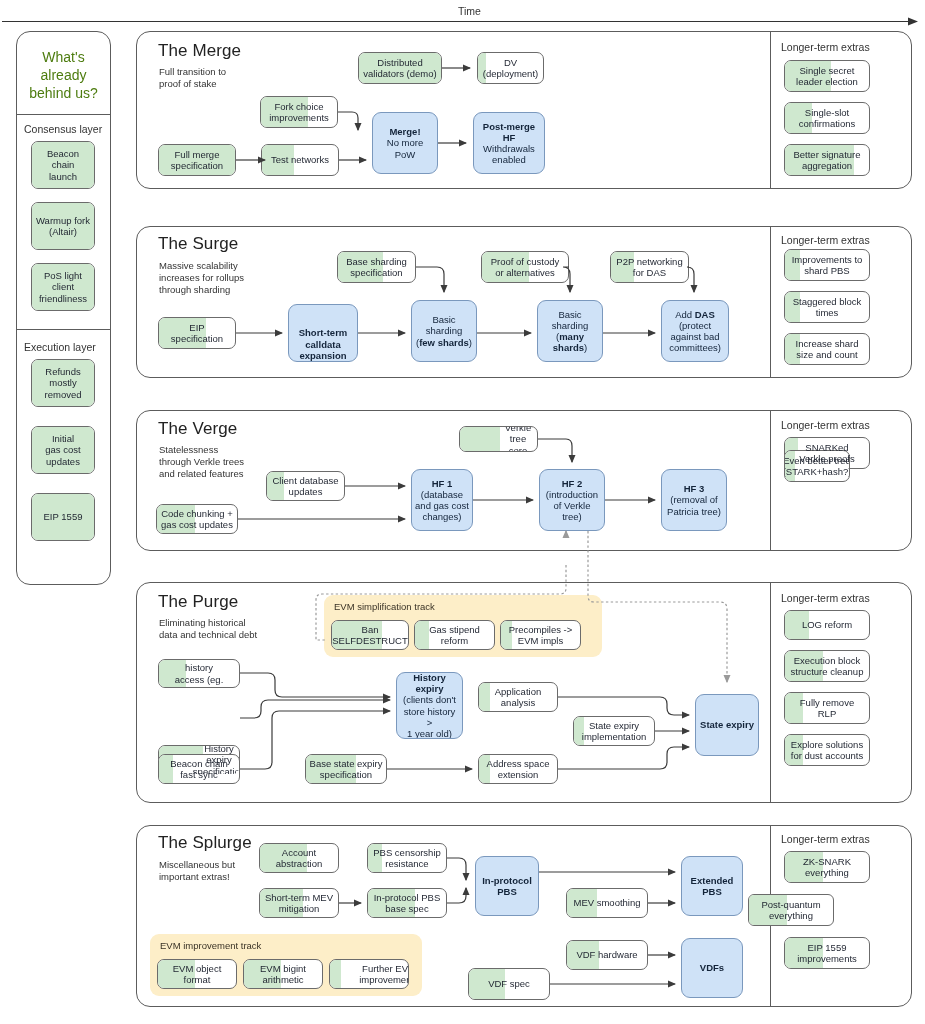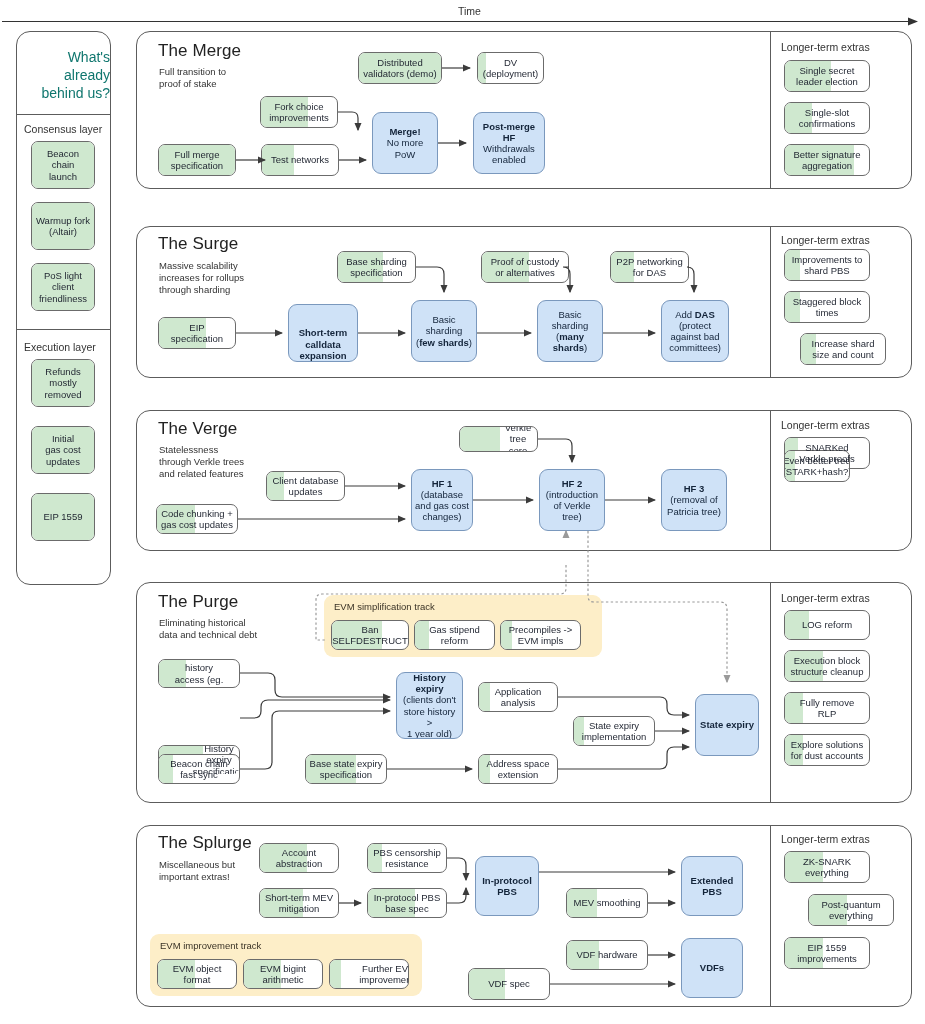--- a/index.html
+++ b/index.html
@@ -22,21 +22,21 @@
   .node .txt{position:relative;z-index:2;line-height:1.18;padding:0 3px;
              font-size:9.5px;color:#1f2430;}
   .node.blue{background:#cfe2f7;border-color:#7a98bd;border-radius:9px;}
   .node.blue .txt{color:#13243a;}
   .node b{font-weight:bold;}
 
   .sect-title{position:absolute;font-size:17px;color:#222;letter-spacing:.1px;}
   .sect-sub{position:absolute;font-size:9.5px;color:#333;line-height:1.25;}
   .extras-title{position:absolute;font-size:10.5px;color:#333;}
   .side-head{position:absolute;font-size:10.5px;color:#333;}
-  .side-title{position:absolute;font-size:14px;color:#0f766e;text-align:right;line-height:1.3;width:100%;}
+  .side-title{position:absolute;font-size:14px;color:#4d7c0f;text-align:center;line-height:1.3;width:100%;}
 
   .track{position:absolute;background:#fdeec8;border-radius:9px;}
   .track-label{position:absolute;font-size:9.5px;color:#3a3326;}
 
   svg.wires{position:absolute;left:0;top:0;width:925px;height:1024px;pointer-events:none;}
   .w{fill:none;stroke:#3b3b3b;stroke-width:1.2px;}
   .wd{fill:none;stroke:#9a9a9a;stroke-width:1.2px;stroke-dasharray:2.4 2.4;}
   .timeline{fill:none;stroke:#333;stroke-width:1.1px;}
   #time-label{position:absolute;font-size:10.5px;color:#333;}
 </style>
@@ -168,21 +168,21 @@
     </div>
 
   <div class="node" style="left:784px;top:249px;width:86px;height:32px;">
       <div class="fill" style="width: 18%;"></div>
       <div class="txt">Improvements to<br>shard PBS</div>
     </div>
   <div class="node" style="left:784px;top:291px;width:86px;height:32px;">
       <div class="fill" style="width: 18%;"></div>
       <div class="txt">Staggered block<br>times</div>
     </div>
-  <div class="node" style="left:784px;top:333px;width:86px;height:32px;margin-left:16px;">
+  <div class="node" style="left:784px;top:333px;width:86px;height:32px;">
       <div class="fill" style="width: 18%;"></div>
       <div class="txt">Increase shard<br>size and count</div>
     </div>
 
   <div class="panel abs" style="left:136px;top:410px;width:776px;height:141px;"></div>
   <div class="divider" style="left:770px;top:410px;height:141px;"></div>
   <div class="sect-title" style="left:158px;top:419px;">The Verge</div>
   <div class="sect-sub" style="left:159px;top:444px;">Statelessness<br>through Verkle trees<br>and related features</div>
   <div class="extras-title" style="left:781px;top:419px;">Longer-term extras</div>
 
@@ -347,21 +347,21 @@
       <div class="txt">VDF spec</div>
     </div>
   <div class="node blue" style="left:681px;top:938px;width:62px;height:60px;">
       <div class="txt"><b>VDFs</b></div>
     </div>
 
   <div class="node" style="left:784px;top:851px;width:86px;height:32px;">
       <div class="fill" style="width: 45%;"></div>
       <div class="txt">ZK-SNARK<br>everything</div>
     </div>
-  <div class="node" style="left:808px;top:894px;width:86px;height:32px;">
+  <div class="node" style="left:748px;top:894px;width:86px;height:32px;border-radius:6px;">
       <div class="fill" style="width: 45%;"></div>
       <div class="txt">Post-quantum<br>everything</div>
     </div>
   <div class="node" style="left:784px;top:937px;width:86px;height:32px;">
       <div class="fill" style="width: 45%;"></div>
       <div class="txt">EIP 1559<br>improvements</div>
     </div>
 
   <svg class="wires">
     <defs>

